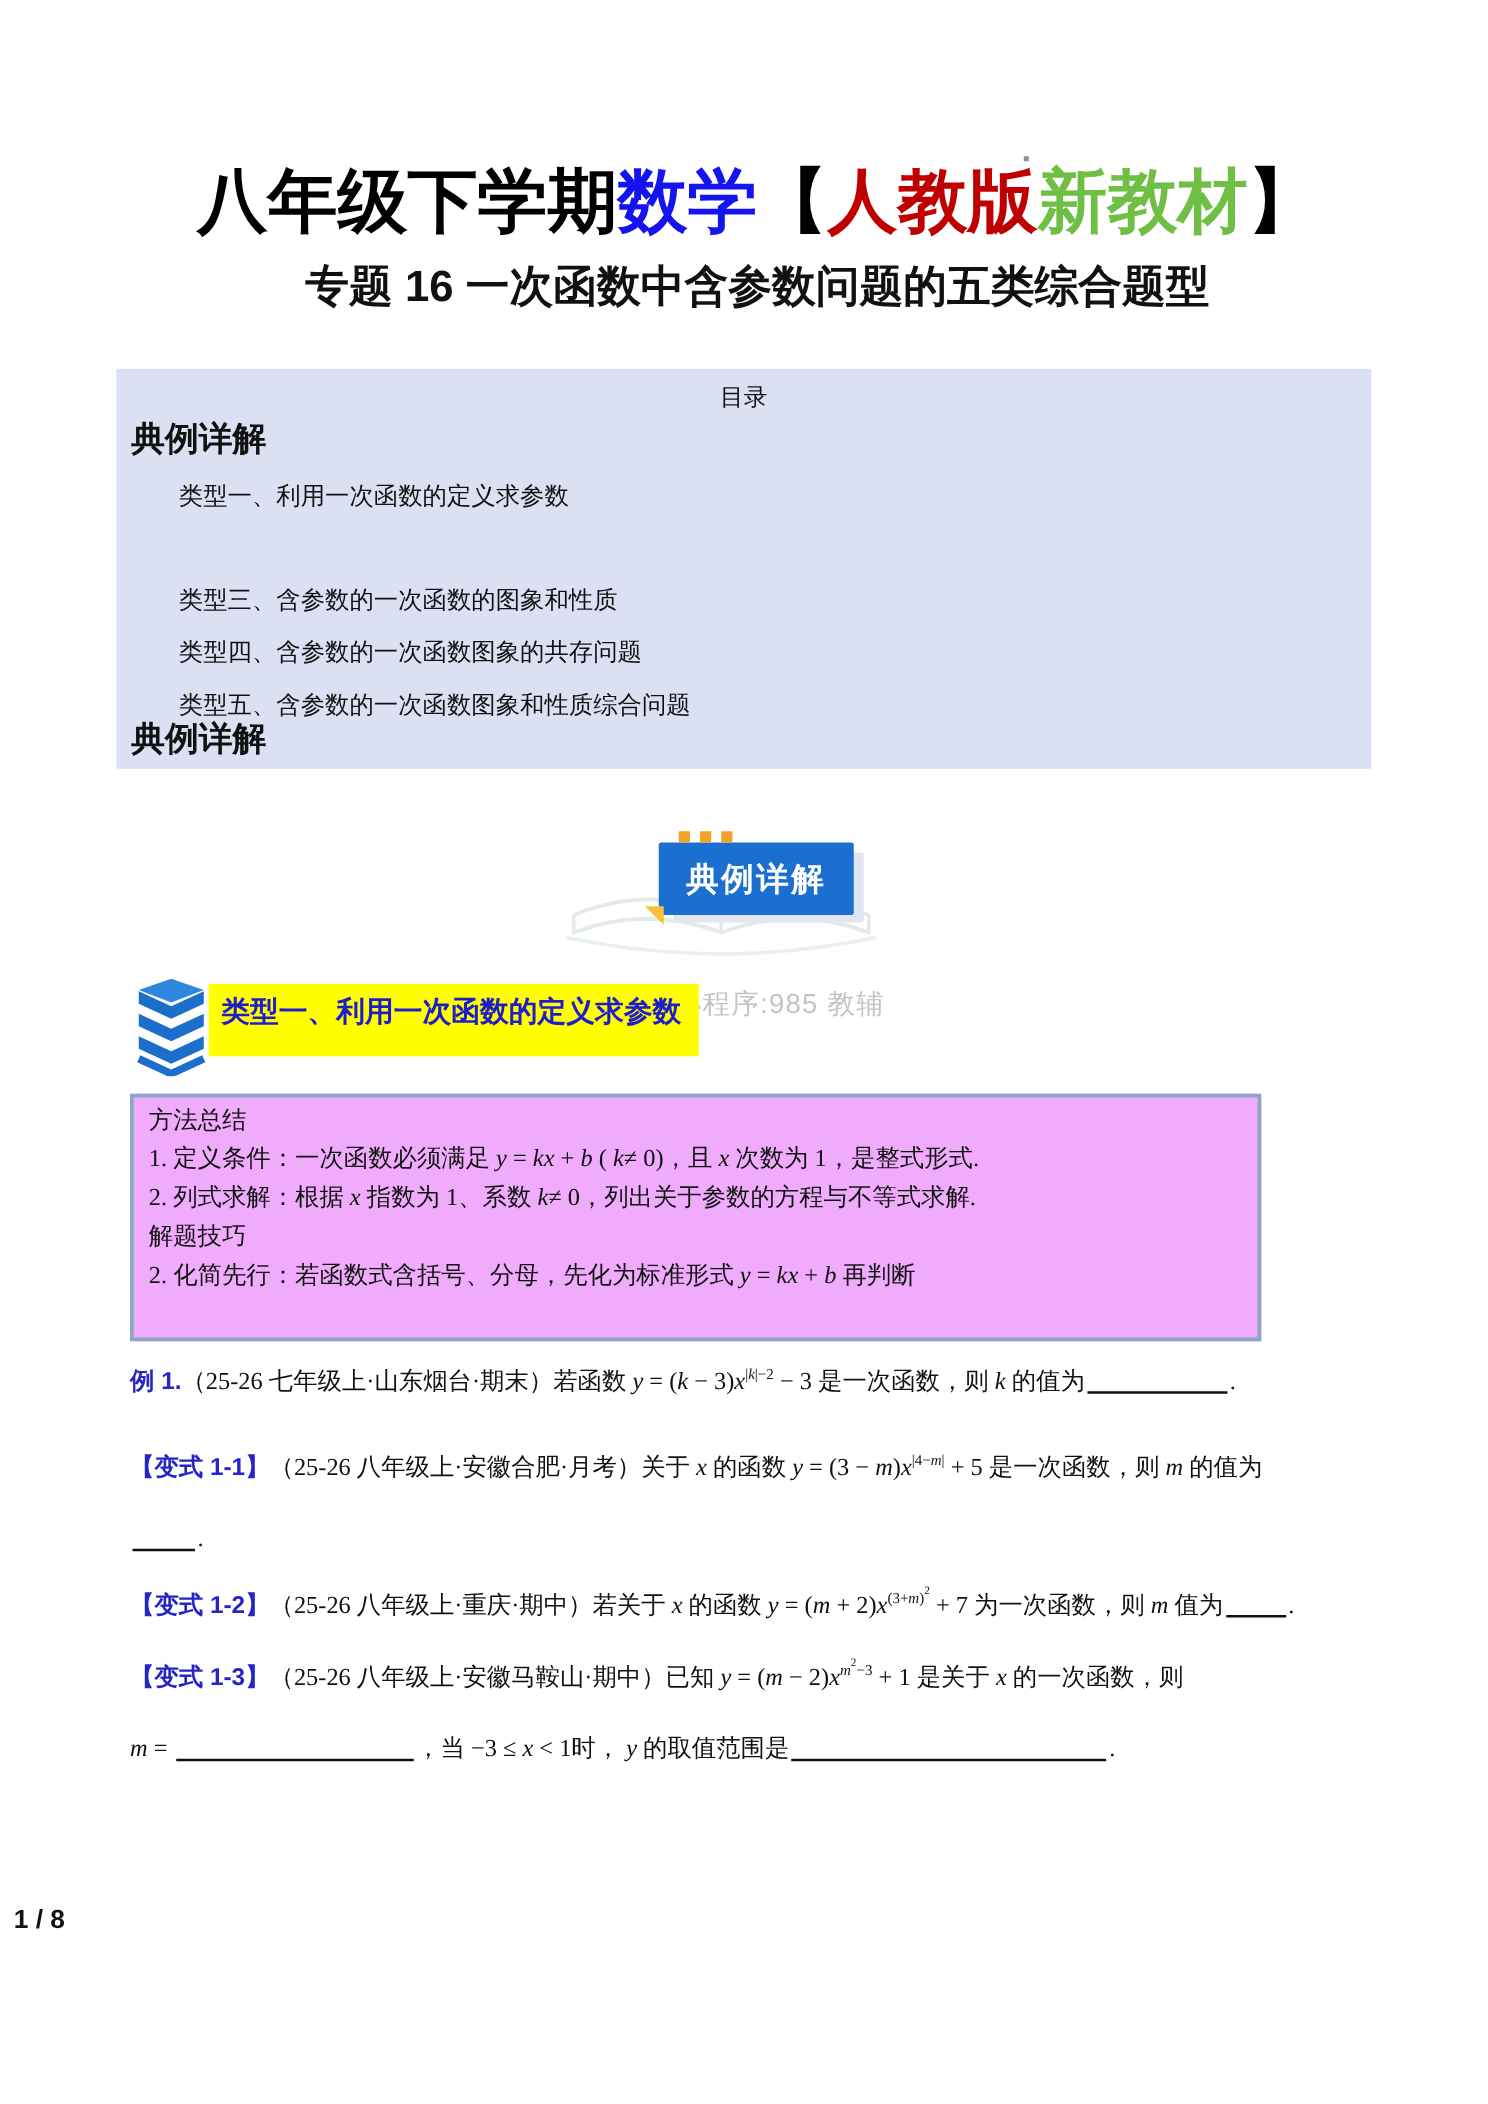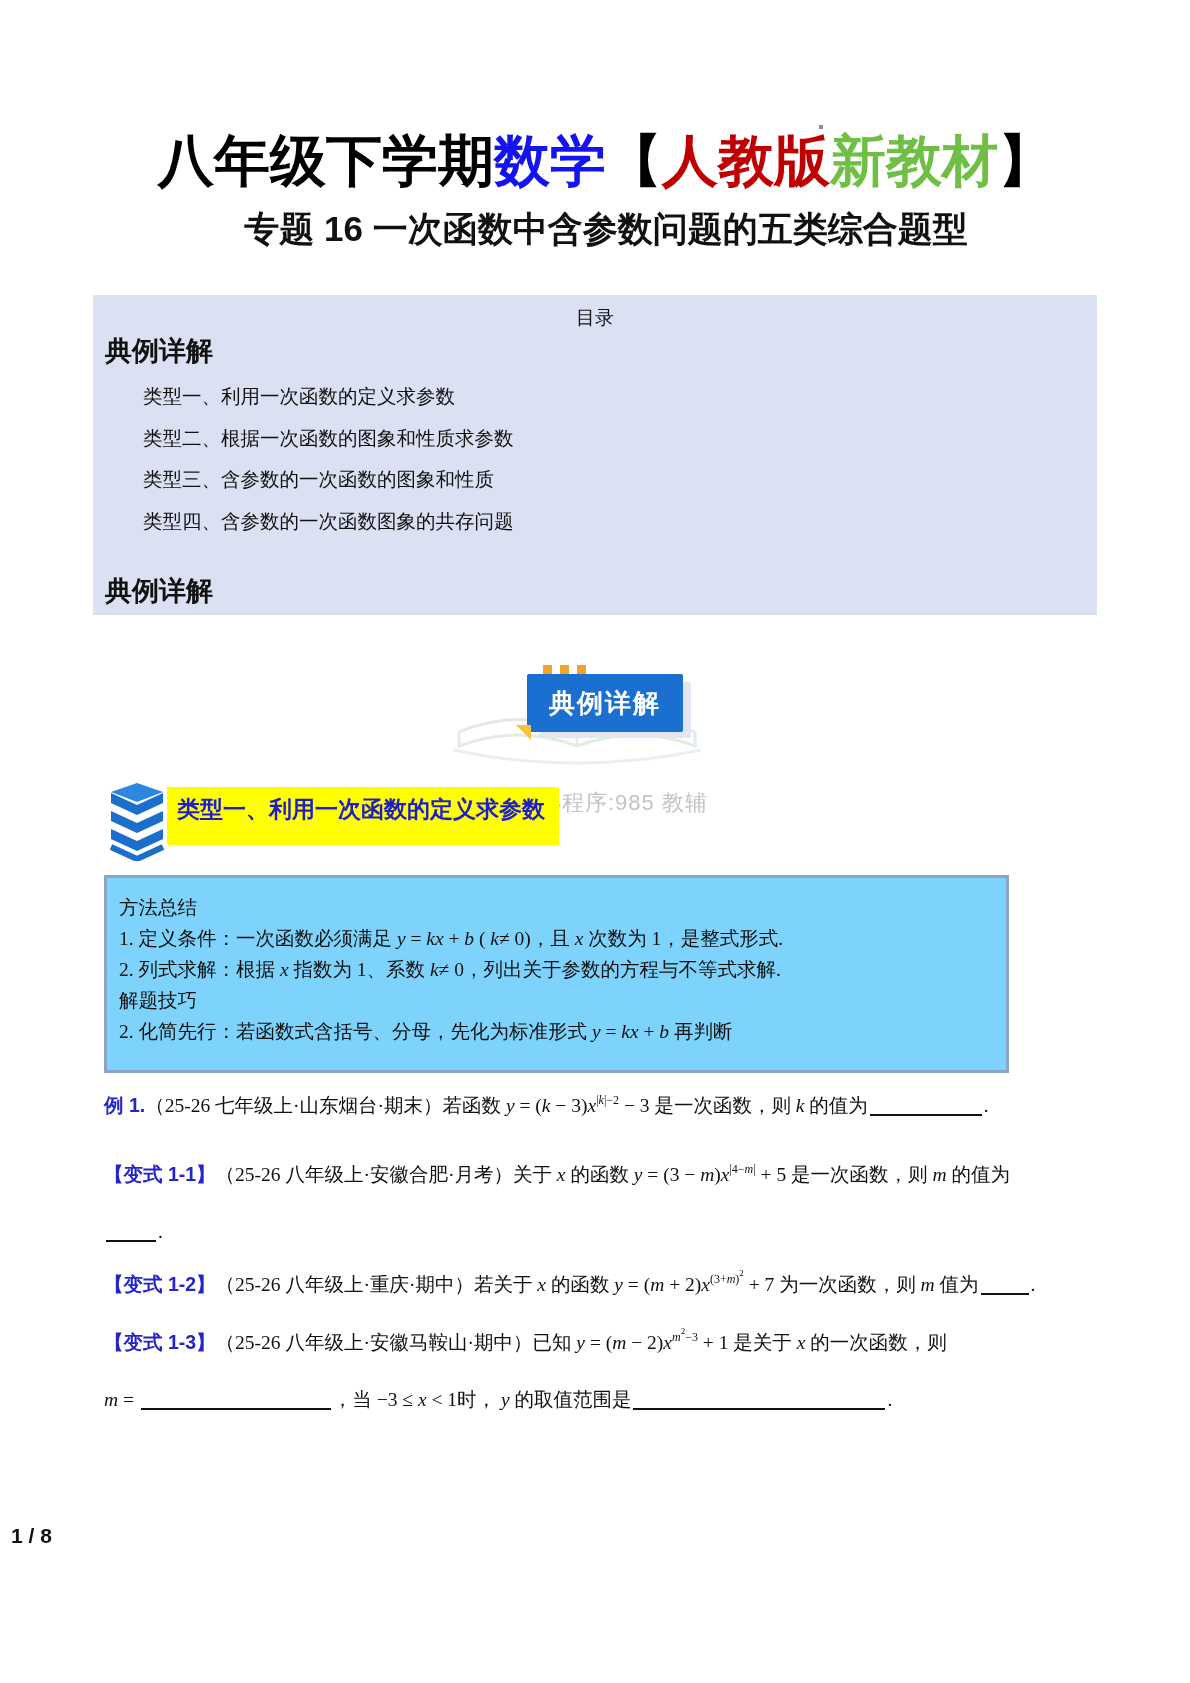--- a/index.html
+++ b/index.html
@@ -31,22 +31,22 @@
               border-top:15px solid #f5c43c;border-left:15px solid transparent;}
 
   .book-watermark{position:absolute;left:440px;top:700px;z-index:1;}
   .watermark-text{position:absolute;left:505px;top:788px;font-size:22px;color:#c3c3c3;
                   letter-spacing:1px;z-index:1;white-space:nowrap;}
 
   .books-icon{position:absolute;left:98px;top:783px;z-index:2;}
   .type-heading{position:absolute;left:156px;top:787px;z-index:2;background:#ffff00;
                 padding:7px 14px 20px 10px;font-size:23px;font-weight:bold;color:#1d1dcc;white-space:nowrap;}
 
-  .method-box{position:absolute;left:93px;top:875px;width:905px;height:198px;background:#7dd3fc;
-              border:3px solid #8aa5c8;box-sizing:border-box;padding:14px 12px;}
+  .method-box{position:absolute;left:93px;top:875px;width:905px;height:198px;background:#f0abfc;
+              border:3px solid #8aa5c8;box-sizing:border-box;padding:3px 12px;}
   .method-line{font-size:19.5px;line-height:31px;font-family:"Liberation Serif",serif;white-space:nowrap;}
 
   .problem{position:absolute;left:93px;font-size:19.5px;line-height:28px;
            font-family:"Liberation Serif",serif;white-space:nowrap;}
   .p-ex1{top:1091px;} .p-v11-1{top:1160px;} .p-v11-2{top:1218px;}
   .p-v12{top:1270px;} .p-v13-1{top:1328px;} .p-v13-2{top:1386px;}
 
   .s-lbl{color:#2424c8;font-weight:bold;font-family:"Liberation Sans",sans-serif;}
   .s-i{font-style:italic;}
   .s-sup{font-size:12px;position:relative;top:-8px;}
@@ -64,23 +64,23 @@
 
   <div class="page-dot"></div>
 
   <div class="main-title"><span style="color: rgb(0, 0, 0);">八年级下学期</span><span style="color: rgb(20, 20, 240);">数学</span><span style="color: rgb(0, 0, 0);">【</span><span style="color: rgb(192, 0, 0);">人教版</span><span style="color: rgb(111, 191, 68);">新教材</span><span style="color: rgb(0, 0, 0);">】</span></div>
   <div class="sub-title">专题 16  一次函数中含参数问题的五类综合题型</div>
 
   <div class="toc-box">
     <div class="toc-heading">目录</div>
     <div class="toc-section toc-s1">典例详解</div>
     <div class="toc-item" style="top:88px">类型一、利用一次函数的定义求参数</div>
-    <div class="toc-item" style="top:130px">类型二、根据一次函数的图象和性质求参数</div>
     <div class="toc-item" style="top:171px">类型三、含参数的一次函数的图象和性质</div>
     <div class="toc-item" style="top:213px">类型四、含参数的一次函数图象的共存问题</div>
+    <div class="toc-item" style="top:255px">类型五、含参数的一次函数图象和性质综合问题</div>
     <div class="toc-section toc-s2">典例详解</div>
   </div>
 
   <div class="book-watermark">
     <svg width="252" height="72" viewBox="0 0 252 72" fill="none">
       <path d="M8 32 Q66 8 126 30 Q186 8 244 32" stroke="#e2ece2" stroke-width="3"></path>
       <path d="M8 32 L8 46 Q66 24 126 46 Q186 24 244 46 L244 32" stroke="#e2ece2" stroke-width="3"></path>
       <path d="M126 30 L126 46" stroke="#e2ece2" stroke-width="3"></path>
       <path d="M2 50 Q126 76 250 50" stroke="#eaf1ea" stroke-width="3"></path>
     </svg>

